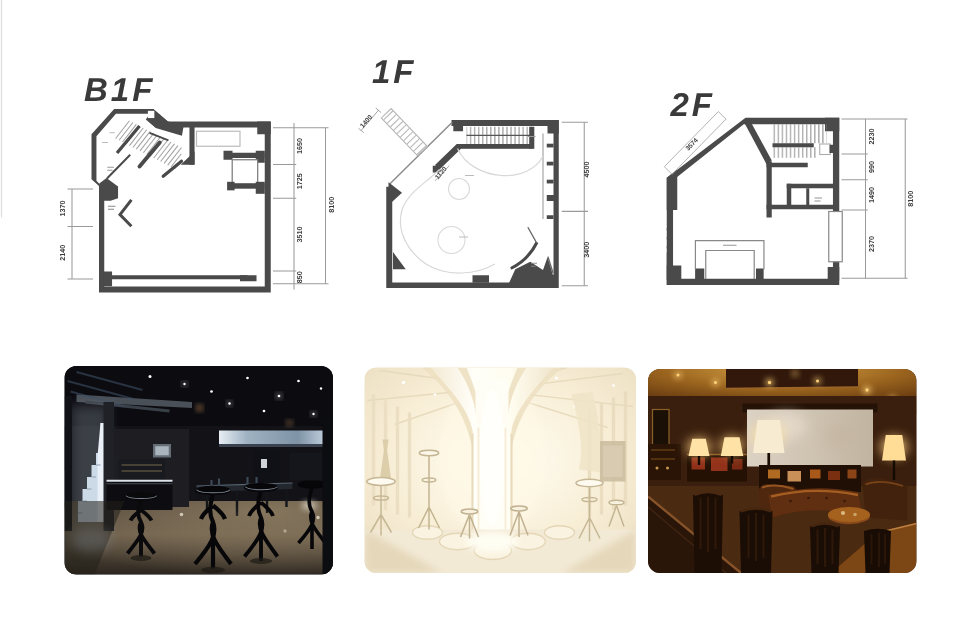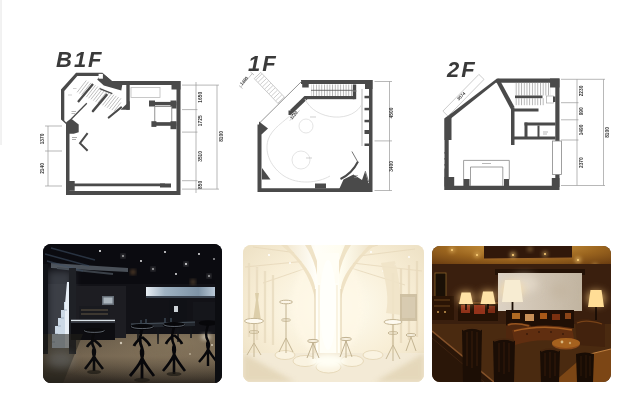--- a/index.html
+++ b/index.html
@@ -12,21 +12,21 @@
   letter-spacing:1.5px;color:#1e1e1e;line-height:11px;}
 .photo{position:absolute;border-radius:8px;overflow:hidden;}
 </style>
 </head>
 <body>
 <div id="page">
 
 
 <div class="flabel" style="left:56px;top:46.5px;">B1F</div>
 
-<div class="flabel" style="left:248px;top:51px;">1F</div>
+<div class="flabel" style="left:248px;top:35px;">1F</div>
 
 <div class="flabel" style="left:447px;top:57px;">2F</div>
 
 <svg id="plans" width="640" height="417" viewBox="0 0 640 417" style="position:absolute;left:0;top:0;">
 <defs>
 <pattern id="pb1" width="3" height="8" patternUnits="userSpaceOnUse" patternTransform="rotate(28.5)">
   <path d="M0.5,0 V8" stroke="#8a8a8a" stroke-width="0.7"></path>
 </pattern>
 <pattern id="pv" width="2.7" height="8" patternUnits="userSpaceOnUse">
   <path d="M0.5,0 V8" stroke="#909090" stroke-width="0.7"></path>

